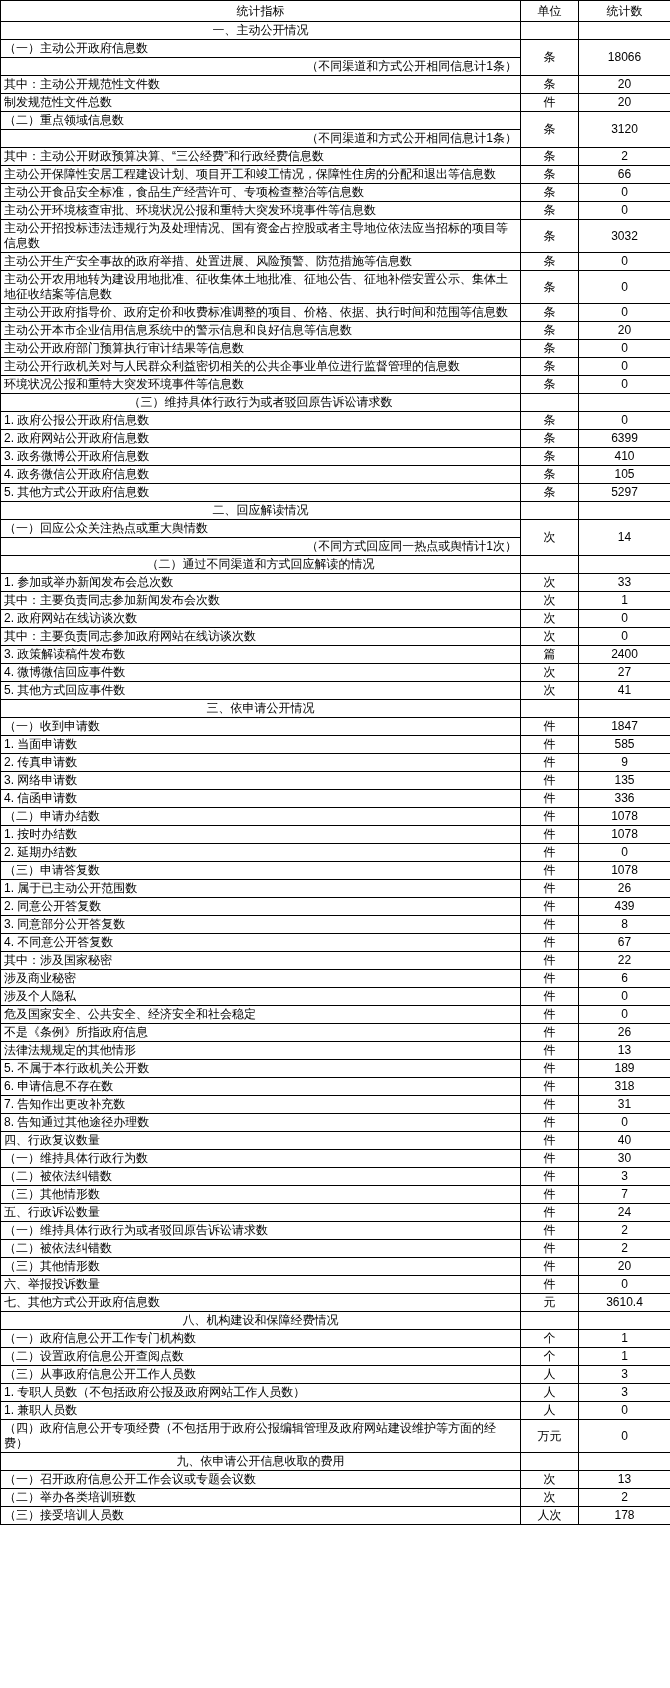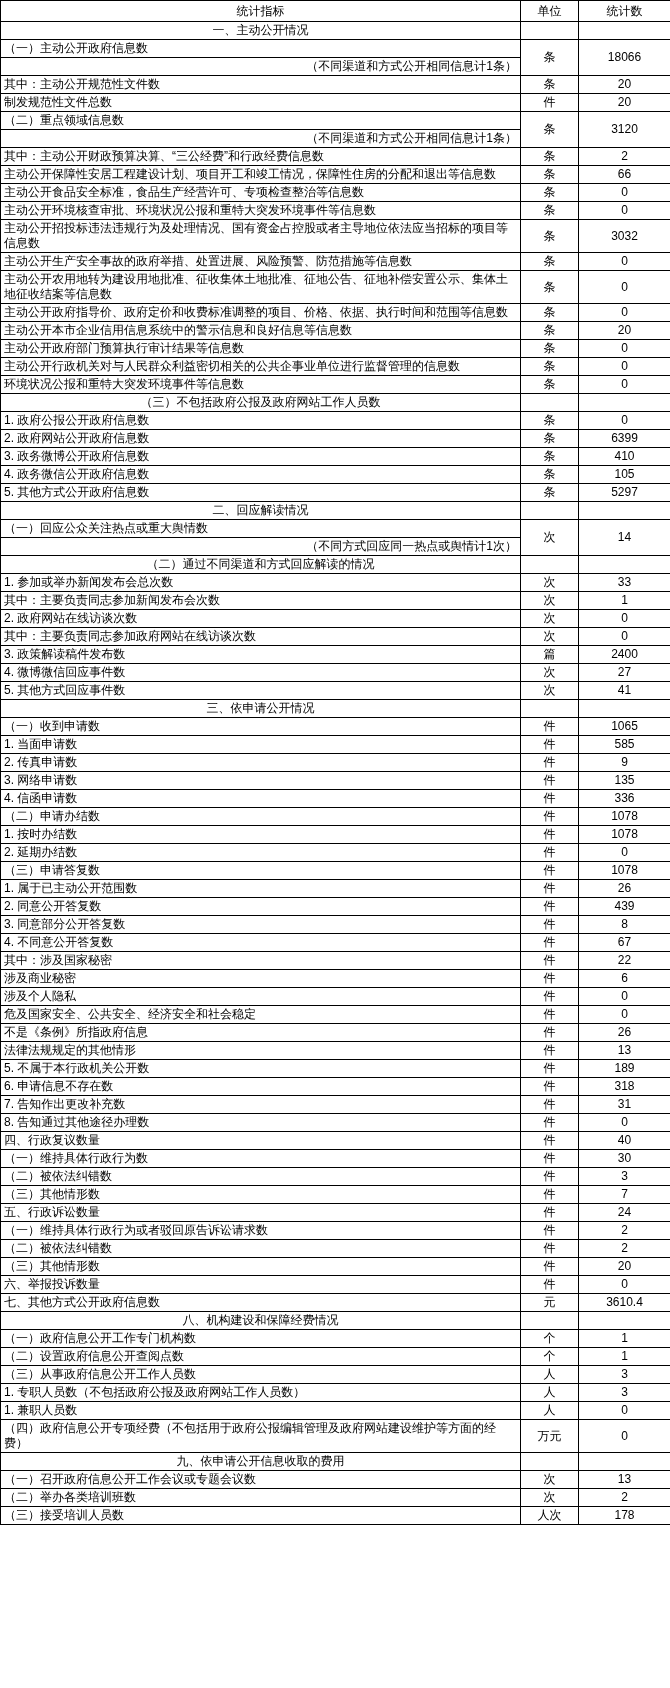--- a/index.html
+++ b/index.html
@@ -159,21 +159,21 @@
           <td class="item">主动公开行政机关对与人民群众利益密切相关的公共企事业单位进行监督管理的信息数</td>
           <td class="unit">条</td>
           <td class="val">0</td>
         </tr>
         <tr>
           <td class="item">环境状况公报和重特大突发环境事件等信息数</td>
           <td class="unit">条</td>
           <td class="val">0</td>
         </tr>
         <tr class="section">
-          <td class="item">（三）不包括政府公报及政府网站工作人员数</td>
+          <td class="item">（三）维持具体行政行为或者驳回原告诉讼请求数</td>
           <td class="unit"></td>
           <td class="val"></td>
         </tr>
         <tr>
           <td class="item">1. 政府公报公开政府信息数</td>
           <td class="unit">条</td>
           <td class="val">0</td>
         </tr>
         <tr>
           <td class="item">2. 政府网站公开政府信息数</td>
@@ -249,21 +249,21 @@
           <td class="val">41</td>
         </tr>
         <tr class="section">
           <td class="item">三、依申请公开情况</td>
           <td class="unit"></td>
           <td class="val"></td>
         </tr>
         <tr>
           <td class="item">（一）收到申请数</td>
           <td class="unit">件</td>
-          <td class="val">1065</td>
+          <td class="val">1847</td>
         </tr>
         <tr>
           <td class="item">1. 当面申请数</td>
           <td class="unit">件</td>
           <td class="val">585</td>
         </tr>
         <tr>
           <td class="item">2. 传真申请数</td>
           <td class="unit">件</td>
           <td class="val">9</td>

